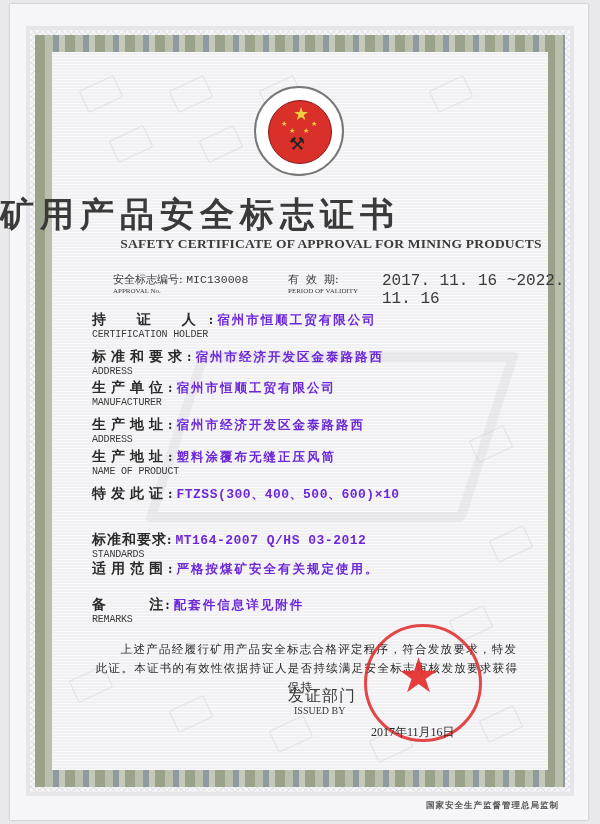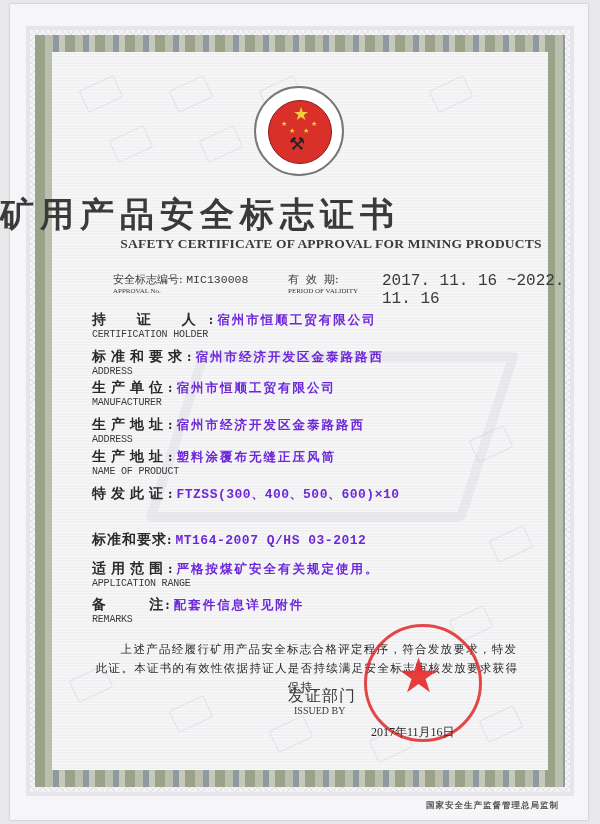--- a/index.html
+++ b/index.html
@@ -185,24 +185,24 @@
 </div>
 <div class="field" style="top:446px">
   <span class="lbl">生产地址</span><span class="colon">:</span><span class="v">塑料涂覆布无缝正压风筒</span>
   <span class="en">NAME OF PRODUCT</span>
 </div>
 <div class="field" style="top:483px">
   <span class="lbl">特发此证</span><span class="colon">:</span><span class="v mono">FTZSS(300、400、500、600)×10</span>
 </div>
 <div class="field" style="top:529px">
   <span class="lbl" style="letter-spacing:1px">标准和要求</span><span class="colon">:</span><span class="v mono">MT164-2007 Q/HS 03-2012</span>
+  <span class="en">STANDARDS</span>
 </div>
 <div class="field" style="top:558px">
   <span class="lbl">适用范围</span><span class="colon">:</span><span class="v">严格按煤矿安全有关规定使用。</span>
-  <span class="en">APPLICATION RANGE</span>
 </div>
 <div class="field" style="top:594px">
   <span class="lbl" style="white-space:pre;letter-spacing:2px">备      注</span><span class="colon">:</span><span class="v">配套件信息详见附件</span>
   <span class="en">REMARKS</span>
 </div>
 
 <div class="para">上述产品经履行矿用产品安全标志合格评定程序，符合发放要求，特发此证。本证书的有效性依据持证人是否持续满足安全标志审核发放要求获得保持。</div>
 
 <div class="seal">
   <span class="star">★</span>

